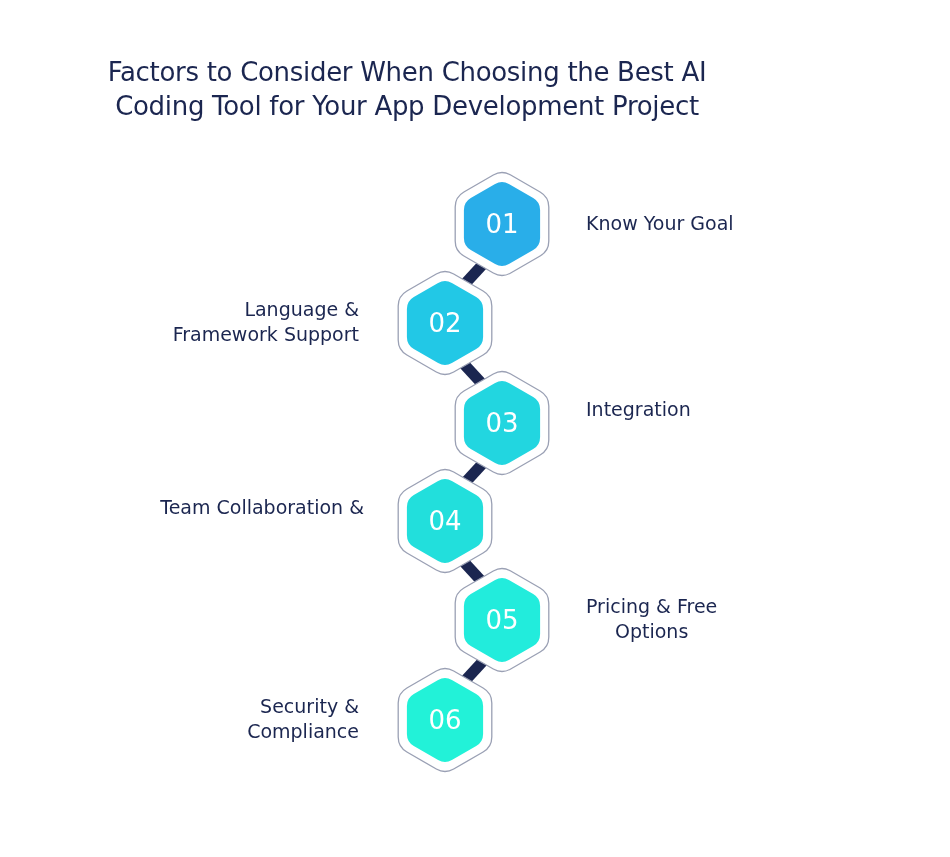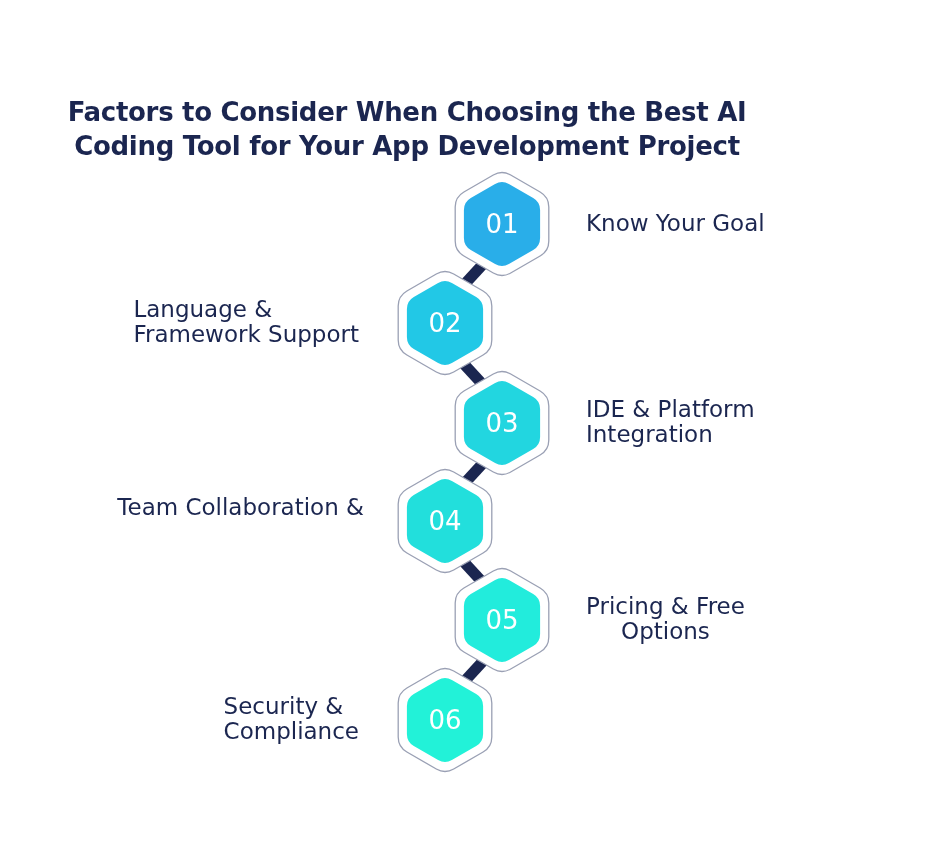--- a/index.html
+++ b/index.html
@@ -1,23 +1,23 @@
 <!DOCTYPE html>
 <html><head>
 <meta charset="utf-8">
 <style>
   html,body{margin:0;padding:0;background:#ffffff;}
   body{width:950px;height:857px;position:relative;overflow:hidden;font-family:"DejaVu Sans","Liberation Sans",sans-serif;color:#1b2650;}
-  .title{position:absolute;left:0;top:55px;width:814px;text-align:center;font-weight:bold;font-size:26px;line-height:34px;color:#1b2650;letter-spacing:-0.3px;margin-top:40px;}
+  .title{position:absolute;left:0;top:55px;width:814px;text-align:center;font-weight:normal;font-size:26px;line-height:34px;color:#1b2650;letter-spacing:-0.3px;}
   .title div{white-space:nowrap;}
   svg.diagram{position:absolute;left:0;top:0;}
   .num{fill:#ffffff;font-family:"DejaVu Sans","Liberation Sans",sans-serif;font-size:26px;}
-  .label{position:absolute;font-size:23px;line-height:25px;color:#1b2650;}
+  .label{position:absolute;font-size:19px;line-height:25px;color:#1b2650;}
   .label.right{text-align:left;}
-  .label.left{}
+  .label.left{text-align:right;}
 </style>
 </head>
 <body>
 
 <div class="title">
   <div>Factors to Consider When Choosing the Best AI</div>
   <div>Coding Tool for Your App Development Project</div>
 </div>
 
 <svg class="diagram" width="950" height="857" viewBox="0 0 950 857">
@@ -65,21 +65,20 @@
 
 <div id="labels">
     <div class="label right" style="top: 210.5px; left: 586px;">
       <div>Know Your Goal</div>
     </div>
     <div class="label left" style="top: 297px; right: 591px;">
       <div>Language &amp;</div>
       <div>Framework Support</div>
     </div>
     <div class="label right" style="top: 397px; left: 586px;">
-      <div>IDE &amp; Platform</div>
       <div>Integration</div>
     </div>
     <div class="label left" style="top: 495px; right: 586px;">
       <div>Team Collaboration &amp;</div>
     </div>
     <div class="label right" style="top: 594px; left: 586px; text-align: center;">
       <div>Pricing &amp; Free</div>
       <div>Options</div>
     </div>
     <div class="label left" style="top: 694px; right: 591px; margin-left: 40px;">

